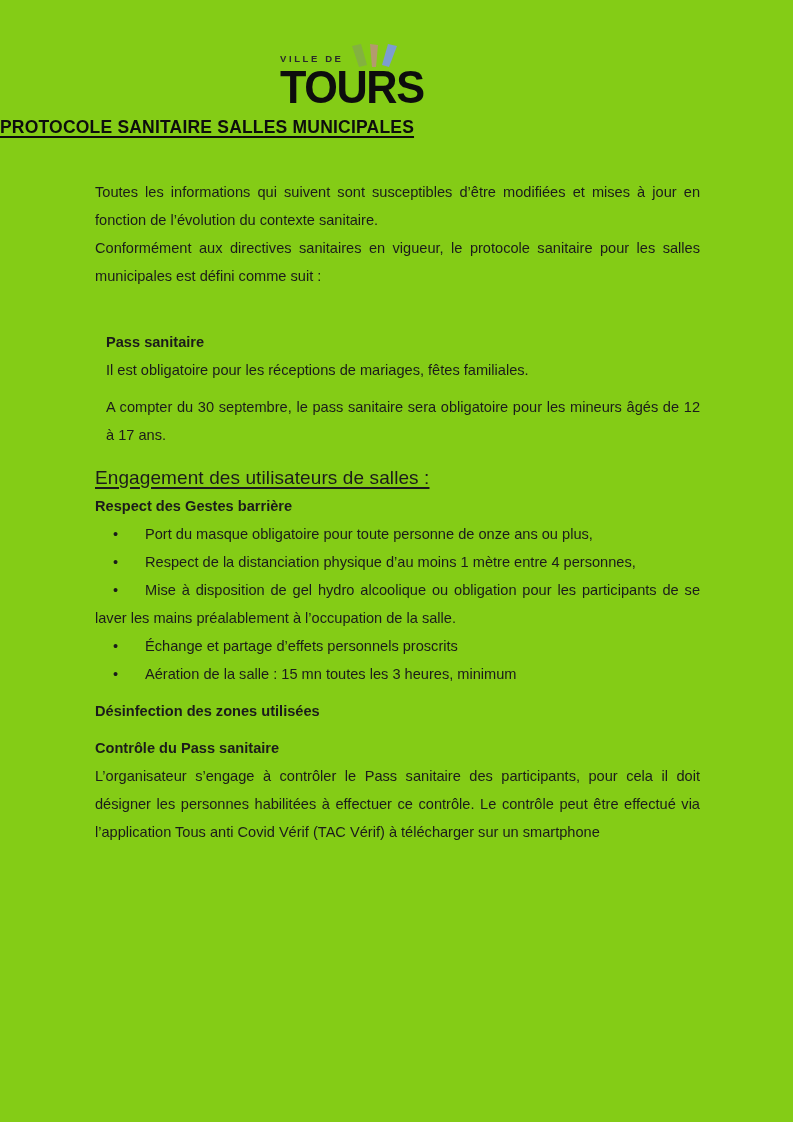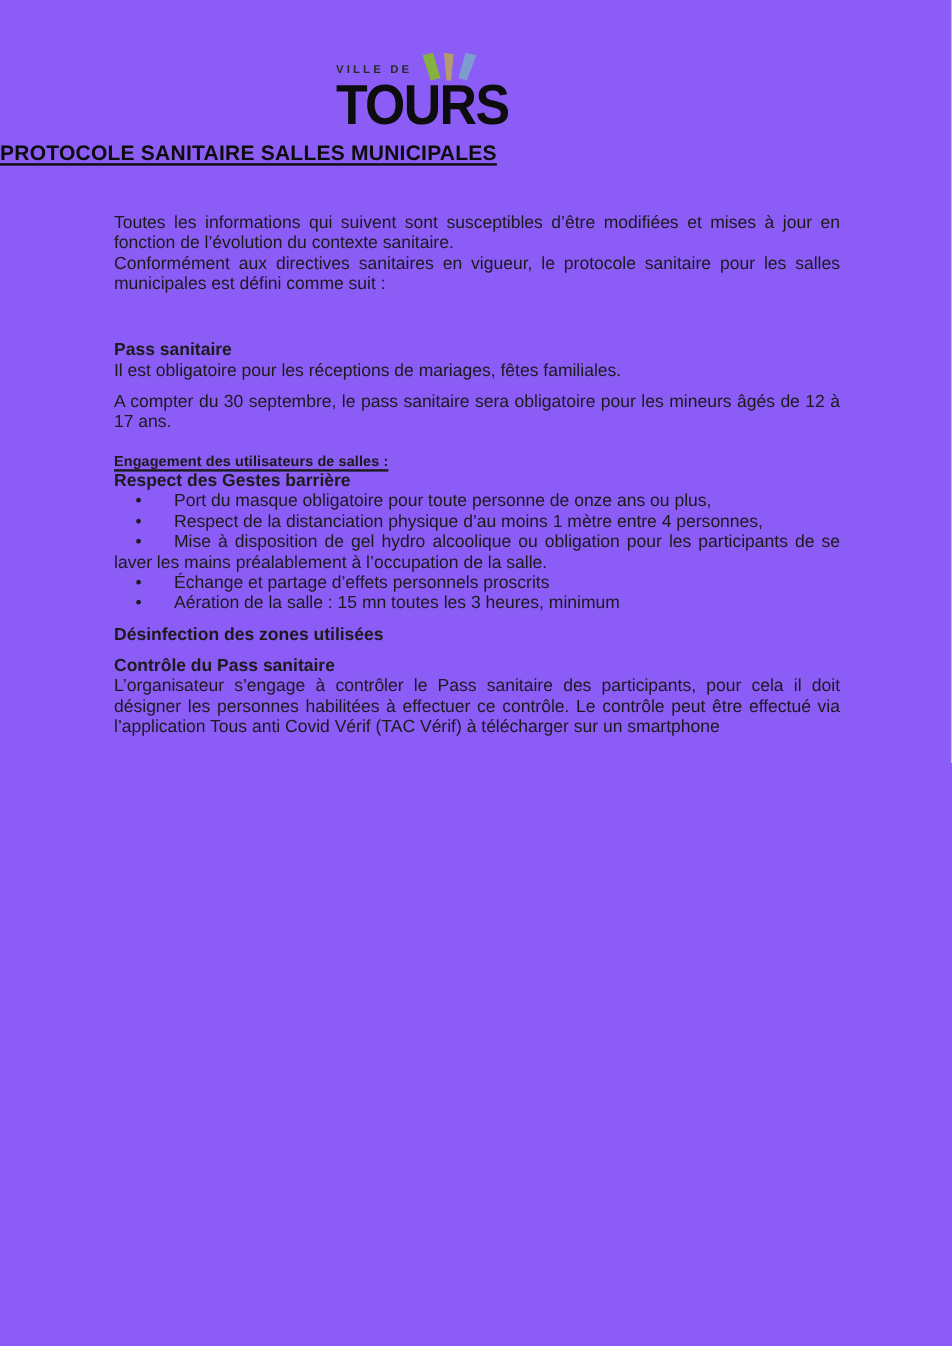--- a/index.html
+++ b/index.html
@@ -2,21 +2,21 @@
 <html><head>
 <meta charset="utf-8">
 <style>
   * { margin: 0; padding: 0; box-sizing: border-box; }
   html, body { background: #ffffff; }
   .page {
     position: relative;
     width: 793px;
     height: 1122px;
     margin: 0 auto;
-    background: #8b5cf6;
+    background: #84cc16;
     font-family: "Liberation Sans", sans-serif;
     color: #1b1b1b;
     overflow: hidden;
   }
   
   .header { padding-top: 42px; }
   .logo-block {
     margin-left: 280px;
     width: fit-content;
     line-height: 1;
@@ -54,34 +54,34 @@
     text-decoration: underline;
     text-decoration-thickness: 2px;
     text-underline-offset: 3px;
     margin-top: 7px;
     letter-spacing: 0.2px;
   }
   
   .content {
     padding: 0 93px 0 95px;
     font-size: 14.6px;
-    line-height: 17px;
+    line-height: 28px;
     text-align: justify;
   }
   .intro { margin-top: 40px; }
   .para { text-align: justify; }
   .sect-heading {
     font-weight: 700;
     text-align: left;
   }
-  .pass-section { margin-top: 16px; }
+  .pass-section { margin-top: 16px; margin-left: 11px; }
   .pass-section .para + .para { margin-top: 9px; }
   .big-heading {
-    font-size: 12px;
-    font-weight: 700;
+    font-size: 19px;
+    font-weight: 400;
     text-decoration: underline;
     text-decoration-thickness: 2px;
     text-underline-offset: 3px;
     margin-top: 15px;
     text-align: left;
     letter-spacing: 0.1px;
   }
   .respect-section { }
   .bullet-item { text-align: justify; }
   .bullet-dot {

